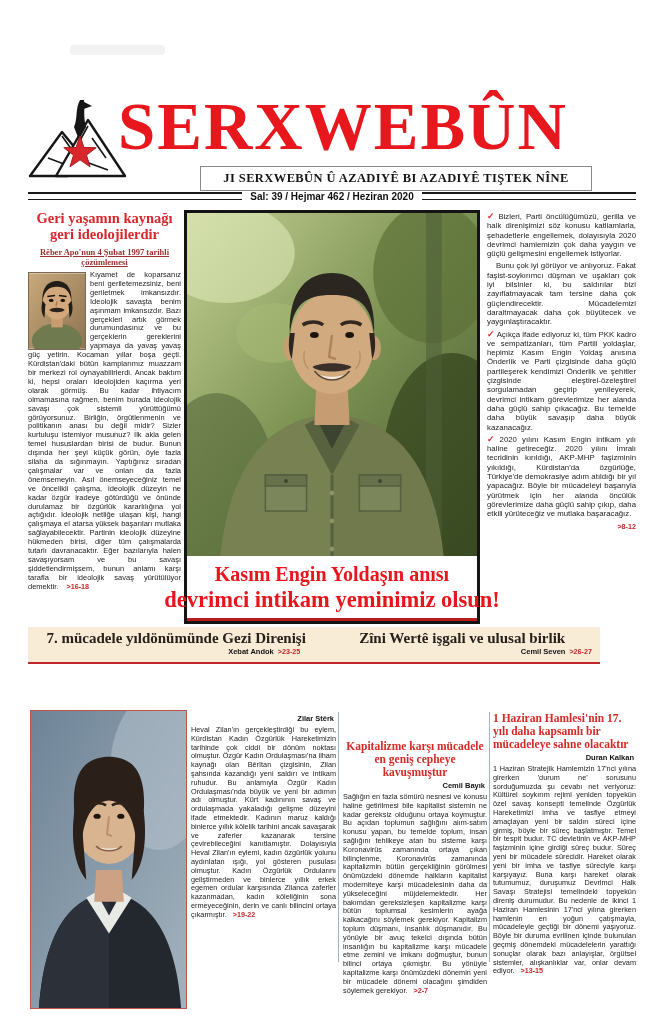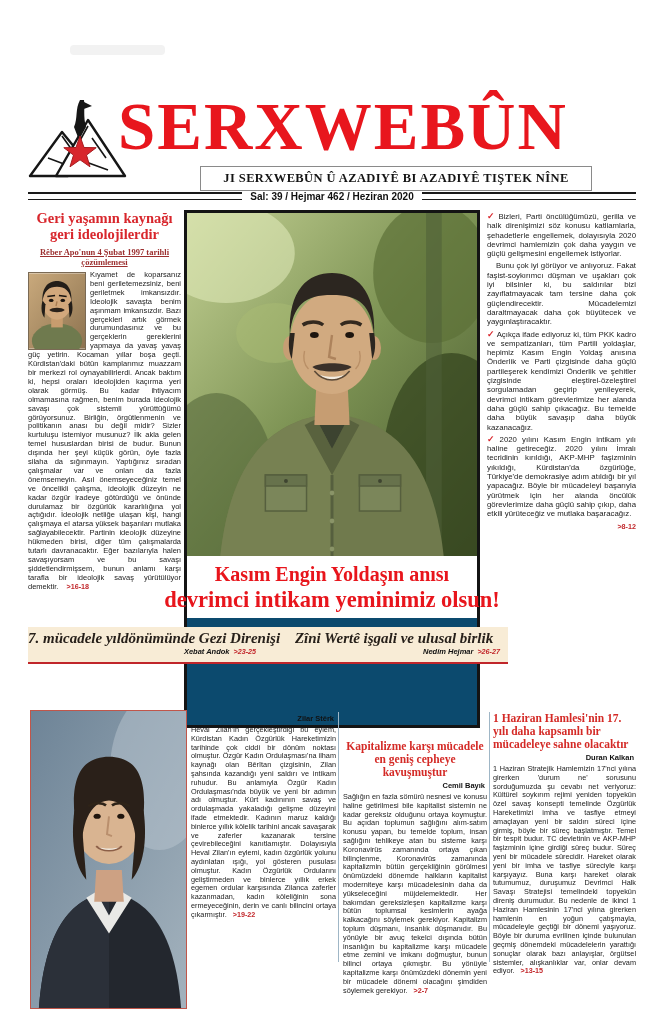--- a/index.html
+++ b/index.html
@@ -21,36 +21,36 @@
   .lead{position:absolute;left:28px;top:210px;width:153px;}
   .lead-h{font-family:"Liberation Serif",serif;font-weight:bold;font-size:14.5px;line-height:16px;
           color:#d8262c;text-align:center;}
   .lead-sub{margin:5px auto 4px auto;max-width:132px;font-family:"Liberation Serif",serif;font-weight:bold;
             font-size:8.5px;line-height:10px;color:#9c2f2f;text-align:center;text-decoration:underline;}
   .lead-body{font-size:7.5px;line-height:8.9px;text-align:justify;color:#222;height:382px;overflow:hidden;}
   .lead-photo{float:left;width:58px;height:78px;margin:1px 4px 1px 0;border:1px solid #7a6a55;box-sizing:border-box;}
   .pageref{color:#c2272b;font-weight:bold;font-size:7.2px;white-space:nowrap;}
   .lead .endref{margin-left:8px;}
   
-  .photo-box{position:absolute;left:184px;top:210px;width:296px;height:518px;border:3px solid #141414;
-             background:#0c4a6e;box-sizing:border-box;}
+  .photo-box{position:absolute;left:184px;top:210px;width:296px;height:414px;border:3px solid #141414;
+             background:#b91c1c;box-sizing:border-box;}
   .photo-box svg.scene{display:block;width:100%;height:343px;}
   .caption{height:62px;display:flex;flex-direction:column;align-items:center;justify-content:center;background:#fff;}
   .cap1{font-family:"Liberation Serif",serif;font-weight:bold;font-size:20px;line-height:24px;color:#e8151c;white-space:nowrap;}
   .cap2{font-family:"Liberation Serif",serif;font-weight:bold;font-size:22.5px;line-height:27px;color:#e8151c;white-space:nowrap;}
   
   .rcol{position:absolute;left:487px;top:212px;width:149px;height:392px;overflow:hidden;
         font-size:7.8px;line-height:9.3px;text-align:justify;color:#222;}
   .rcol p{margin:0 0 3px 0;}
   .rcol p.indent{text-indent:9px;}
   .check{color:#d8262c;font-weight:bold;font-size:9px;margin-right:2px;}
   .rcol .endref{display:block;text-align:right;margin-top:1px;}
   
-  .band{position:absolute;left:28px;top:627px;width:480px;height:37px;background:#f8ecd6;
-        border-bottom:2px solid #c0262a;box-sizing:border-box;display:flex;font-style:italic;}
+  .band{position:absolute;left:28px;top:627px;width:572px;height:37px;background:#f8ecd6;
+        border-bottom:2px solid #c0262a;box-sizing:border-box;display:flex;}
   .band-cell{position:relative;height:100%;}
   .band-cell .bt{font-family:"Liberation Serif",serif;font-weight:bold;color:#27201a;text-align:center;
                  white-space:nowrap;margin-top:3px;}
   .byline{font-size:7.5px;font-weight:bold;color:#111;text-align:right;white-space:nowrap;}
   .byline .pageref{margin-left:4px;}
   .row2{position:absolute;left:28px;top:669px;width:608px;height:38px;display:flex;background:#fff;}
   
   .portrait{position:absolute;left:30px;top:710px;width:157px;height:299px;border:1px solid #c0564a;box-sizing:border-box;}
   .bcol{position:absolute;top:712px;height:300px;overflow:hidden;}
   .bcol-h{font-family:"Liberation Serif",serif;font-weight:bold;font-size:11.5px;line-height:13px;color:#d42a26;}
@@ -182,21 +182,21 @@
   <div class="band">
     <div class="band-cell" style="width:315px;">
       <div class="bt" style="font-size:15px;">7. mücadele yıldönümünde Gezi Direnişi</div>
       <div class="byline" style="padding-right:24px;">
         <span>Xebat Andok</span><span class="pageref">&gt;23-25</span>
       </div>
     </div>
     <div class="band-cell" style="width:293px;">
       <div class="bt" style="font-size:15px;">Zîni Wertê işgali ve ulusal birlik</div>
       <div class="byline" style="padding-right:8px;">
-        <span>Nedim Hejmar</span><span class="pageref">&gt;26-27</span>
+        <span>Cemil Seven</span><span class="pageref">&gt;26-27</span>
       </div>
     </div>
   </div>
 
   <div class="portrait">
     <svg viewBox="0 0 157 299" width="155" height="297" preserveAspectRatio="none">
       <defs>
           <linearGradient id="wg" x1="0" y1="0" x2="1" y2="1">
         <stop offset="0" stop-color="#6e8497"></stop>
             <stop offset="1" stop-color="#a3b2bd"></stop>

